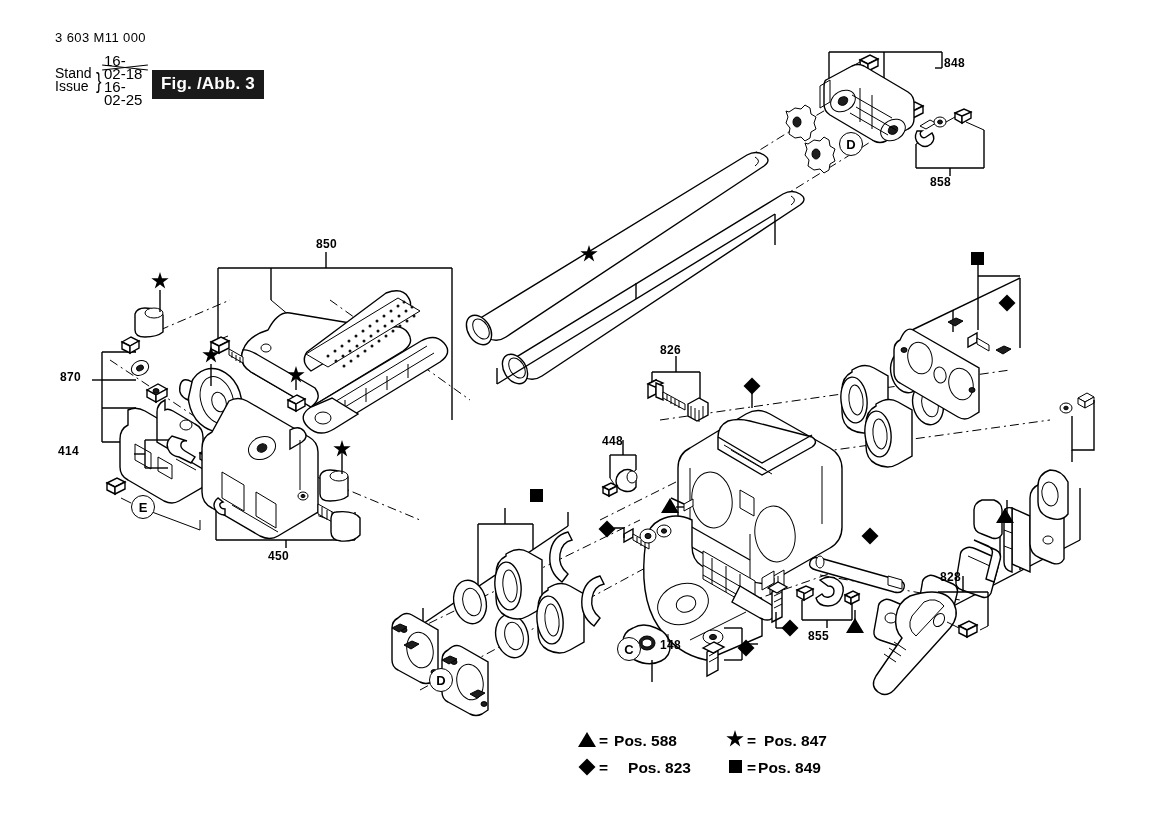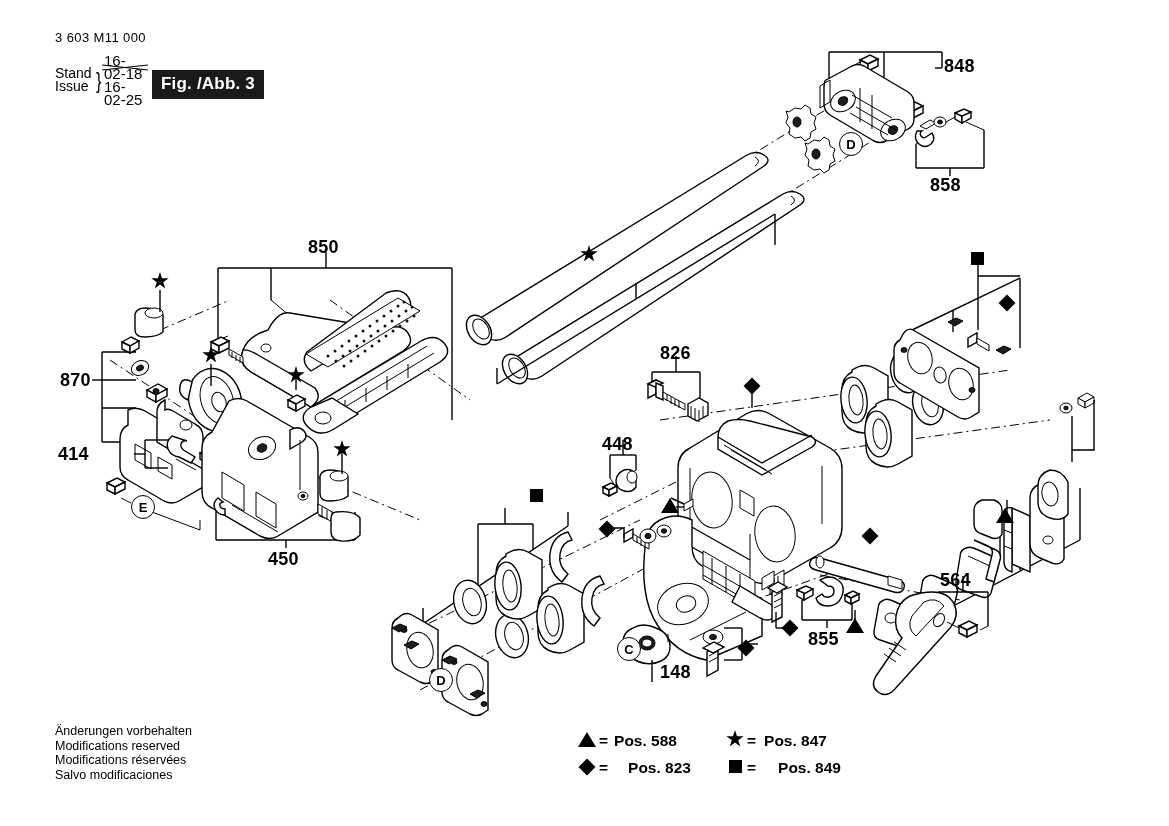--- a/index.html
+++ b/index.html
@@ -32,21 +32,21 @@
 
   
   .sym-tri{width:0;height:0;border-left:9px solid transparent;border-right:9px solid transparent;
            border-bottom:15px solid #000;display:inline-block;}
   .sym-dia{width:12px;height:12px;background:#000;transform:rotate(45deg);display:inline-block;}
   .sym-sq{width:13px;height:13px;background:#000;display:inline-block;}
   .sym-star{display:inline-block;width:18px;height:18px;background:#000;
      clip-path:polygon(50% 0%,61% 35%,98% 35%,68% 57%,79% 91%,50% 70%,21% 91%,32% 57%,2% 35%,39% 35%);}
 
   
-  .callout{position:absolute;font-size:18px;font-weight:bold;letter-spacing:.3px;}
+  .callout{position:absolute;font-size:12px;font-weight:bold;letter-spacing:.3px;}
   .circ{position:absolute;width:22px;height:22px;border:1.6px solid #000;border-radius:50%;
         font-size:13px;font-weight:bold;display:flex;align-items:center;justify-content:center;
         background:#fff;}
   .mk{position:absolute;}
 
   svg.art{position:absolute;left:0;top:0;width:1169px;height:826px;}
   .ln{fill:none;stroke:#000;stroke-width:1.4;}
   .ln-t{fill:none;stroke:#000;stroke-width:1;}
   .dash{fill:none;stroke:#000;stroke-width:1;stroke-dasharray:9 4 2 4;}
   .fillw{fill:#fff;stroke:#000;stroke-width:1.4;}
@@ -684,29 +684,29 @@
       <div class="rev-dates">
         <div><span id="rev-old">16-02-18</span></div>
         <div>16-02-25</div>
       </div>
     </div>
   </div>
   <div id="fig-badge">Fig. /Abb. 3</div>
 
   <div class="callout" style="left:944px;top:56px;">848</div>
   <div class="callout" style="left:930px;top:175px;">858</div>
-  <div class="callout" style="left:308px;top:237px;">850</div>
+  <div class="callout" style="left:316px;top:237px;">850</div>
   <div class="callout" style="left:60px;top:370px;">870</div>
   <div class="callout" style="left:58px;top:444px;">414</div>
   <div class="callout" style="left:268px;top:549px;">450</div>
   <div class="callout" style="left:660px;top:343px;">826</div>
   <div class="callout" style="left:602px;top:434px;">448</div>
-  <div class="callout" style="left:636px;top:662px;margin-left:24px;">148</div>
+  <div class="callout" style="left:636px;top:638px;margin-left:24px;">148</div>
   <div class="callout" style="left:808px;top:629px;">855</div>
-  <div class="callout" style="left:940px;top:570px;">564</div>
+  <div class="callout" style="left:940px;top:570px;">828</div>
 
   <div class="circ" style="left:839px;top:132px;">D</div>
   <div class="circ" style="left:131px;top:495px;">E</div>
   <div class="circ" style="left:429px;top:668px;">D</div>
   <div class="circ" style="left:617px;top:637px;">C</div>
 
   <div class="mk sym-star" style="left:151px;top:272px;"></div>
   <div class="mk sym-star" style="left:202px;top:346px;"></div>
   <div class="mk sym-star" style="left:287px;top:366px;"></div>
   <div class="mk sym-star" style="left:333px;top:440px;"></div>
@@ -719,26 +719,20 @@
   <div class="mk sym-dia" style="left:784px;top:622px;"></div>
   <div class="mk sym-dia" style="left:740px;top:642px;"></div>
 
   <div class="mk sym-sq" style="left:971px;top:252px;"></div>
   <div class="mk sym-sq" style="left:530px;top:489px;"></div>
 
   <div class="mk sym-tri" style="left:661px;top:498px;"></div>
   <div class="mk sym-tri" style="left:996px;top:508px;"></div>
   <div class="mk sym-tri" style="left:846px;top:618px;"></div>
 
-  <div id="disclaimer">
-    <div>Änderungen vorbehalten</div>
-    <div>Modifications reserved</div>
-    <div>Modifications réservées</div>
-    <div>Salvo modificaciones</div>
-  </div>
 
   <div id="legend">
     <div class="legend-col" style="left:0;">
       <div class="legend-row">
         <span class="legend-sym"><span class="sym-tri"></span></span>
         <span class="legend-txt">=</span>
         <span class="legend-txt" style="margin-left:6px;">Pos. 588</span>
       </div>
       <div class="legend-row">
         <span class="legend-sym"><span class="sym-dia"></span></span>
@@ -748,18 +742,18 @@
     </div>
     <div class="legend-col" style="left:148px;">
       <div class="legend-row">
         <span class="legend-sym"><span class="sym-star"></span></span>
         <span class="legend-txt">=</span>
         <span class="legend-txt" style="margin-left:8px;">Pos. 847</span>
       </div>
       <div class="legend-row">
         <span class="legend-sym"><span class="sym-sq"></span></span>
         <span class="legend-txt">=</span>
-        <span class="legend-txt" style="margin-left:22px;">Pos. 849</span>
+        <span class="legend-txt" style="margin-left:2px;">Pos. 849</span>
       </div>
     </div>
   </div>
 
 </div>
 
 </body></html>

